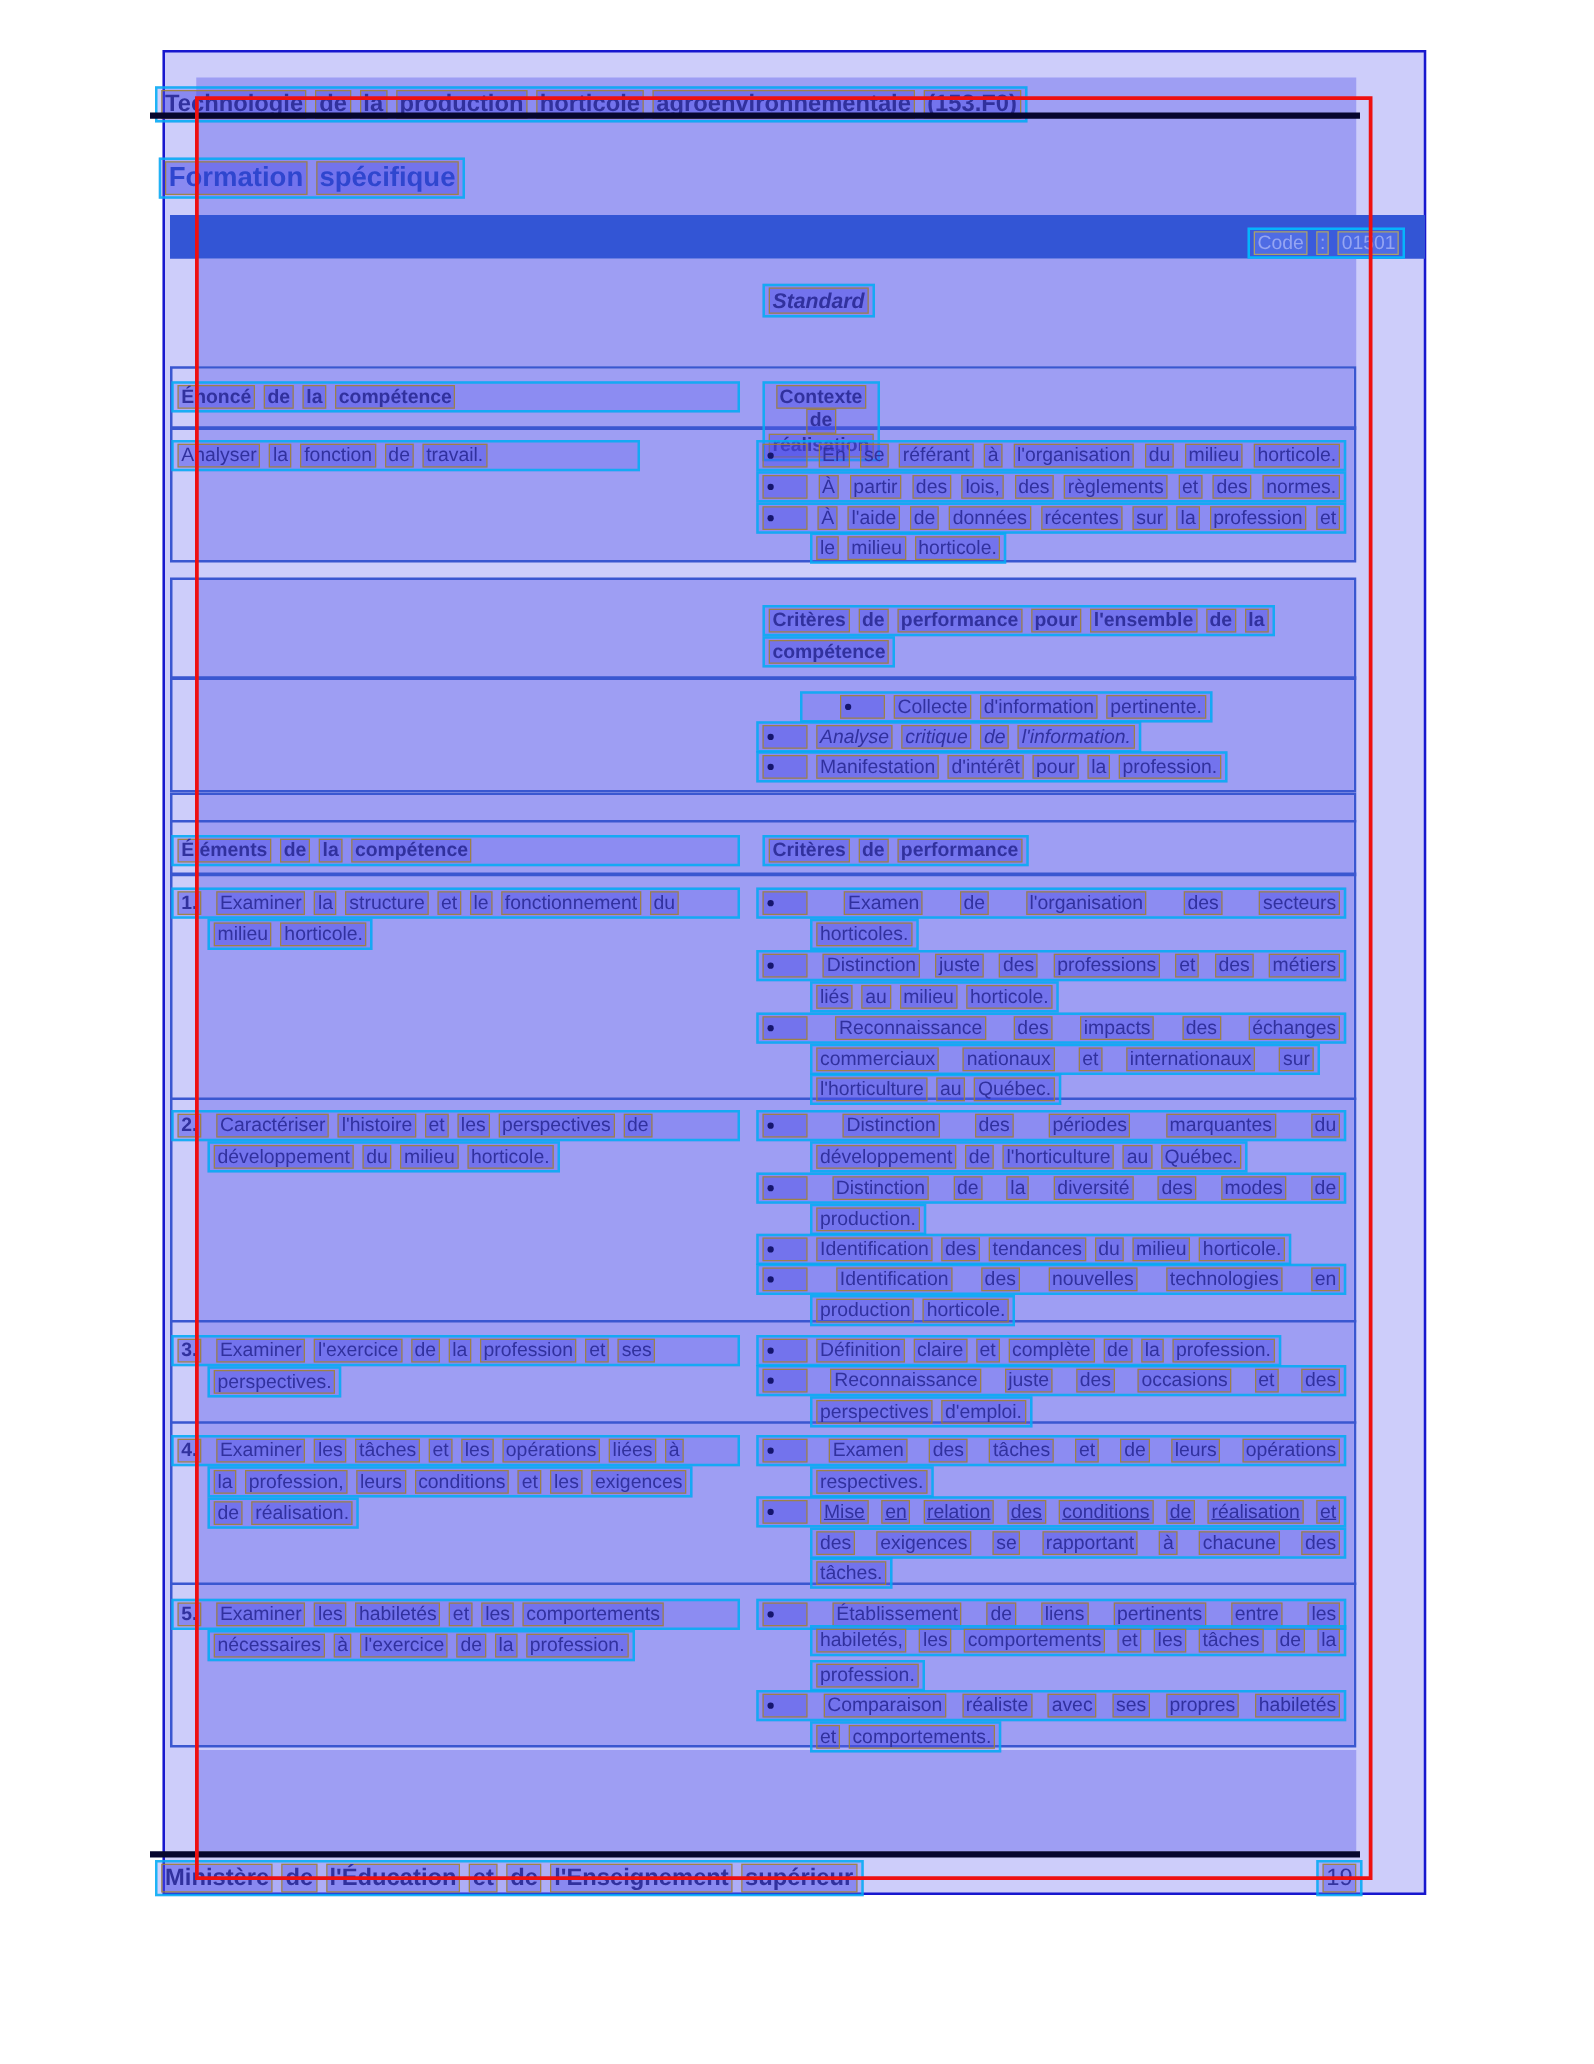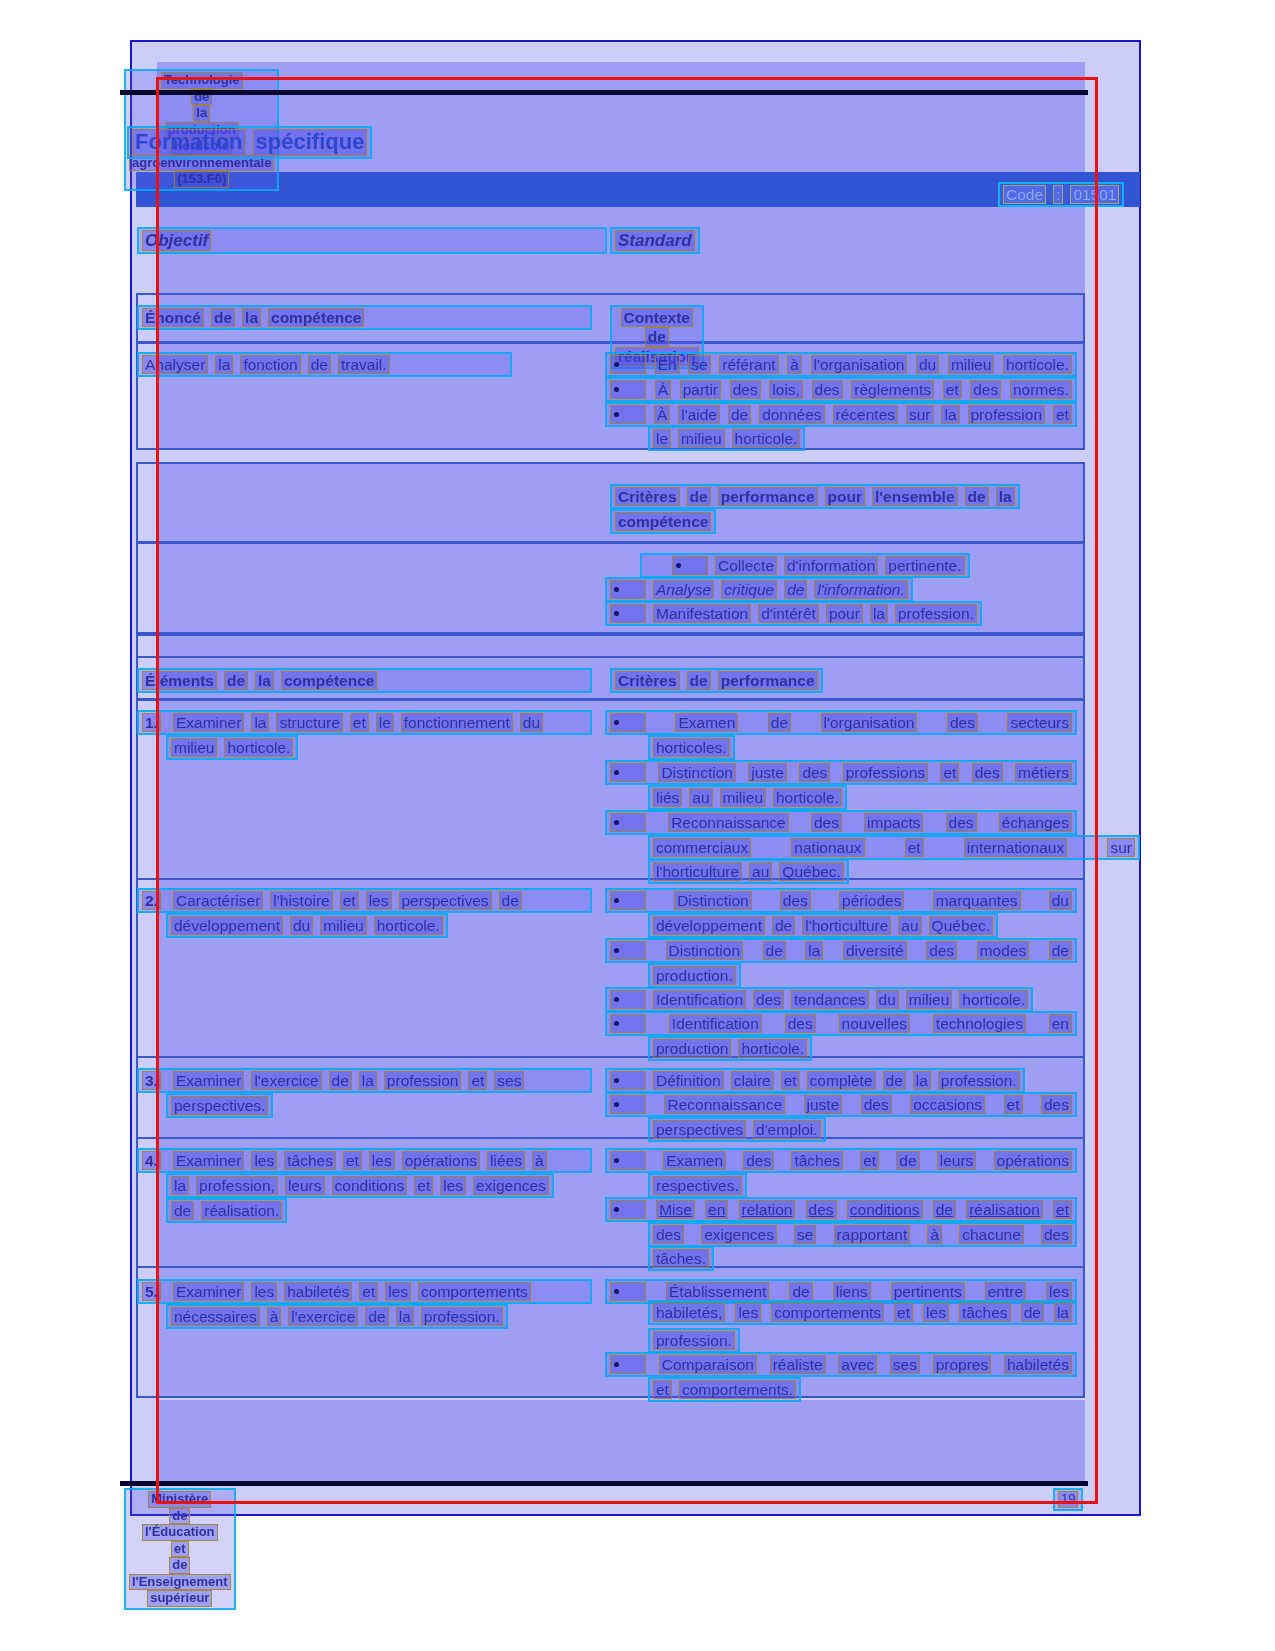--- a/index.html
+++ b/index.html
@@ -23,21 +23,21 @@
   #ruleTop{top:90px;} #ruleBottom{top:1481px;}
   #redRect{position:absolute;left:156px;top:77px;width:936px;height:1421px;border:3px solid #ee1010;z-index:40;pointer-events:none;}
   #lines{position:absolute;left:0;top:0;width:100%;height:100%;z-index:20;}
   .line{position:absolute;display:flex;align-items:center;column-gap:7px;
         border:2px solid rgba(0,174,245,.85);background:rgba(95,95,240,.28);
         padding:1px 3px;box-sizing:border-box;font-size:15.5px;white-space:nowrap;}
   .just{justify-content:space-between;}
   .w{display:inline-block;background:rgba(70,70,230,.35);border:1px solid rgba(165,132,42,.85);
      padding:0 2px;line-height:1.12;}
   .b{font-weight:700;} .i{font-style:italic;}
-  .f14{font-size:13px;flex-direction:column;} .f17{font-size:17px;} .f22{font-size:22px;}
+  .f14{font-size:19px;} .f17{font-size:17px;} .f22{font-size:22px;}
   .titlec .w{color:#2f46cf;}
   .code-line{border-color:rgba(0,190,255,.9);background:rgba(80,110,245,.25);}
   .code-line .w{color:#95a5f2;background:rgba(130,150,250,.30);border-color:rgba(195,175,70,.8);}
   .dot-box{width:34px;flex:0 0 auto;align-self:stretch;display:flex;align-items:center;
            background:rgba(70,70,230,.35);border:1px solid rgba(165,132,42,.85);}
   .dot{width:5px;height:5px;border-radius:50%;background:#15156e;margin-left:3px;}
   .num{margin-right:5px;}
   #pgnum{left:1053px;top:1488px;}
   #pgnum .w{color:#33339f;}
 </style>
@@ -89,23 +89,20 @@
       </div>
       <div class="line f22 b titlec" style="left: 127px; top: 126px;">
         <span class="w">Formation</span>
         <span class="w">spécifique</span>
       </div>
       <div class="line code-line" style="left: 998px; top: 182px;">
         <span class="w">Code</span>
         <span class="w">:</span>
         <span class="w">01501</span>
       </div>
-      <div class="line f17 b i" style="left: 137px; top: 227px; width: 470px;">
-        <span class="w">Objectif</span>
-      </div>
       <div class="line f17 b i" style="left: 610px; top: 227px;">
         <span class="w">Standard</span>
       </div>
       <div class="line b" style="left: 137px; top: 305px; width: 455px;">
         <span class="w">Énoncé</span>
         <span class="w">de</span>
         <span class="w">la</span>
         <span class="w">compétence</span>
       </div>
       <div class="line b" style="left: 610px; top: 305px; flex-direction: column;">
@@ -264,21 +261,21 @@
       <div class="line just" style="left: 605px; top: 810px; width: 472px;">
         <span class="dot-box">
           <span class="dot"></span>
         </span>
         <span class="w">Reconnaissance</span>
         <span class="w">des</span>
         <span class="w">impacts</span>
         <span class="w">des</span>
         <span class="w">échanges</span>
       </div>
-      <div class="line just" style="left: 648px; top: 835px; width: 492px;">
+      <div class="line just" style="left: 648px; top: 835px; width: 408px;">
         <span class="w">commerciaux</span>
         <span class="w">nationaux</span>
         <span class="w">et</span>
         <span class="w">internationaux</span>
         <span class="w">sur</span>
       </div>
       <div class="line" style="left: 648px; top: 859px;">
         <span class="w">l'horticulture</span>
         <span class="w">au</span>
         <span class="w">Québec.</span>

